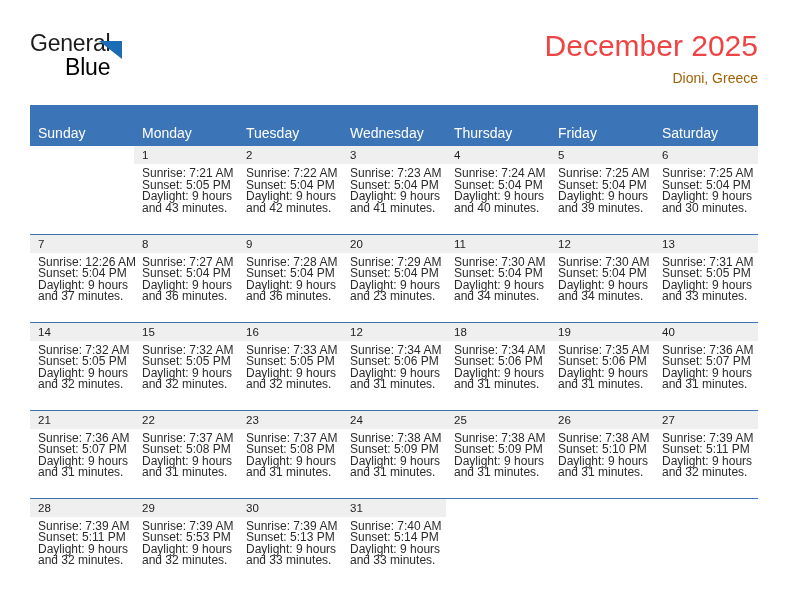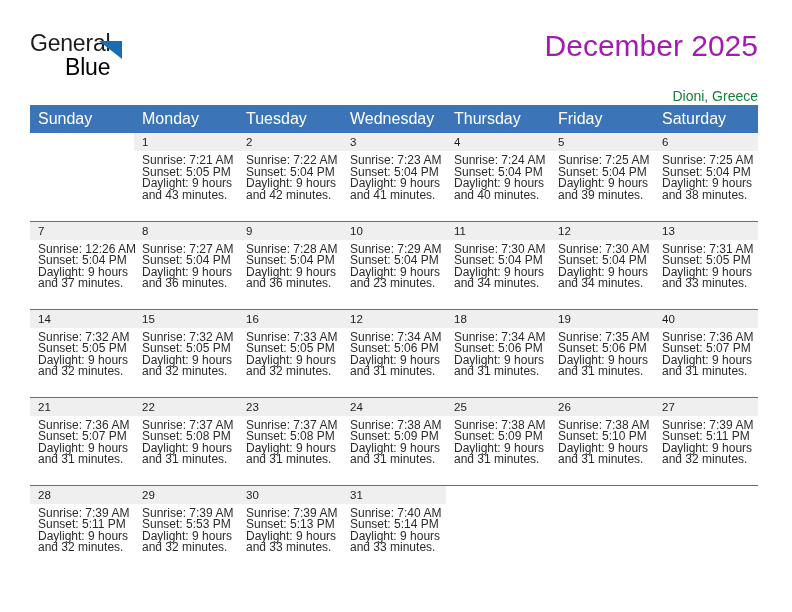--- a/index.html
+++ b/index.html
@@ -67,49 +67,49 @@
   }
   .title-block {
     position: absolute;
     right: 0;
     top: 0;
     text-align: right;
   }
   .month-title {
     font-size: 30px;
     line-height: 36px;
-    color: #a21caf;
+    color: #ef4444;
     font-weight: normal;
     margin: 0;
     white-space: nowrap;
   }
   .location {
     font-size: 14px;
     line-height: 20px;
-    color: #15803d;
-    margin-top: 22px;
+    color: #a16207;
+    margin-top: 4px;
     white-space: nowrap;
   }
 
   
   .calendar {
     position: absolute;
     left: 30px;
     top: 105px;
     width: 728px;
     border-collapse: collapse;
     table-layout: fixed;
   }
   .calendar th {
     background: #3b75b8;
     color: #ffffff;
-    font-size: 16px;
+    font-size: 14px;
     font-weight: normal;
     text-align: left;
-    padding: 5px 0 5px 8px;
+    padding: 20px 0 5px 8px;
     height: 18px;
     box-sizing: border-box;
     width: 104px;
   }
   .calendar td {
     vertical-align: top;
     padding: 0;
     width: 104px;
     height: 88px;
     box-sizing: border-box;
@@ -221,21 +221,21 @@
               <div>Daylight: 9 hours</div>
               <div>and 39 minutes.</div>
             </div>
           </td>
           <td class="">
             <div class="daynum">6</div>
             <div class="detail">
               <div>Sunrise: 7:25 AM</div>
               <div>Sunset: 5:04 PM</div>
               <div>Daylight: 9 hours</div>
-              <div>and 38 minutes.</div>
+              <div>and 30 minutes.</div>
             </div>
           </td>
         </tr>
         <tr class="week-row">
           <td class="">
             <div class="daynum">7</div>
             <div class="detail">
               <div>Sunrise: 12:26 AM</div>
               <div>Sunset: 5:04 PM</div>
               <div>Daylight: 9 hours</div>
@@ -254,21 +254,21 @@
           <td class="">
             <div class="daynum">9</div>
             <div class="detail">
               <div>Sunrise: 7:28 AM</div>
               <div>Sunset: 5:04 PM</div>
               <div>Daylight: 9 hours</div>
               <div>and 36 minutes.</div>
             </div>
           </td>
           <td class="">
-            <div class="daynum">10</div>
+            <div class="daynum">20</div>
             <div class="detail">
               <div>Sunrise: 7:29 AM</div>
               <div>Sunset: 5:04 PM</div>
               <div>Daylight: 9 hours</div>
               <div>and 23 minutes.</div>
             </div>
           </td>
           <td class="">
             <div class="daynum">11</div>
             <div class="detail">

